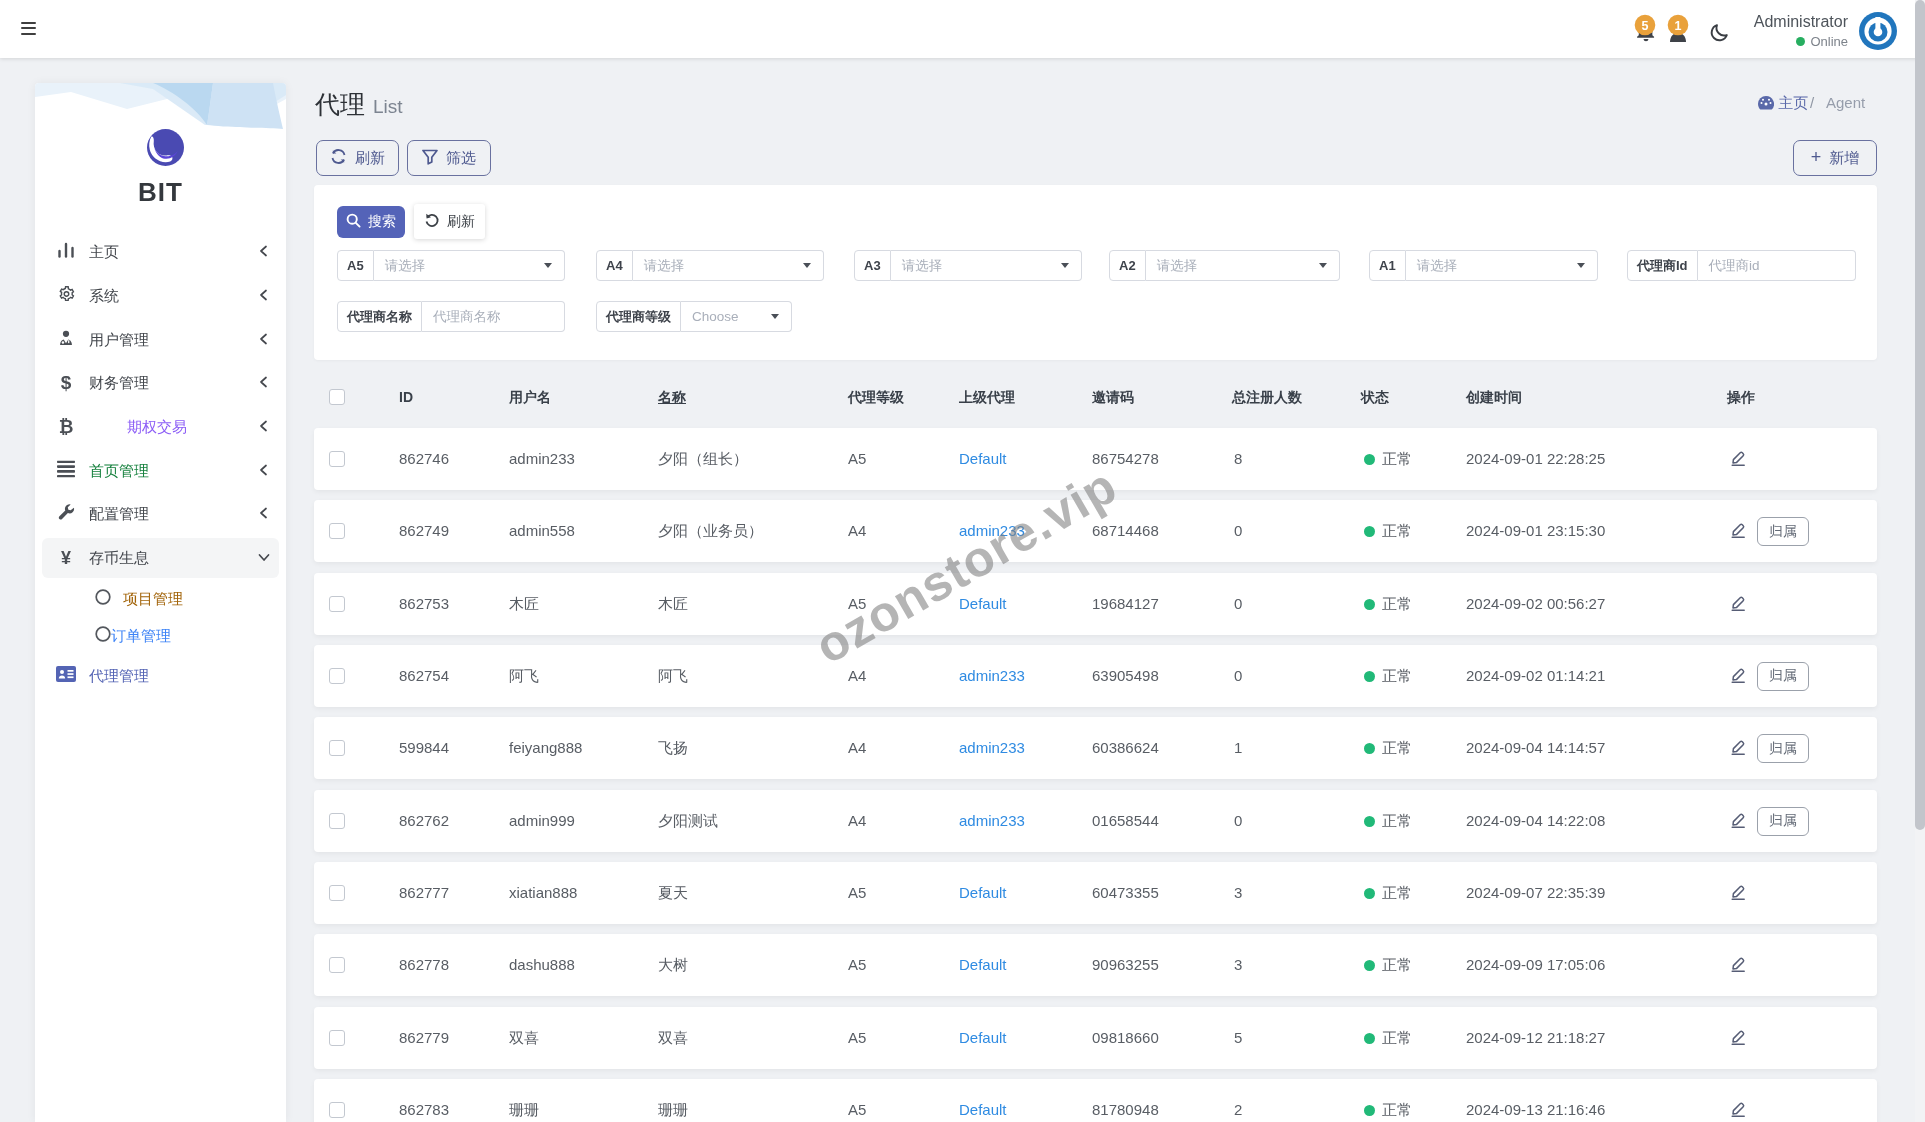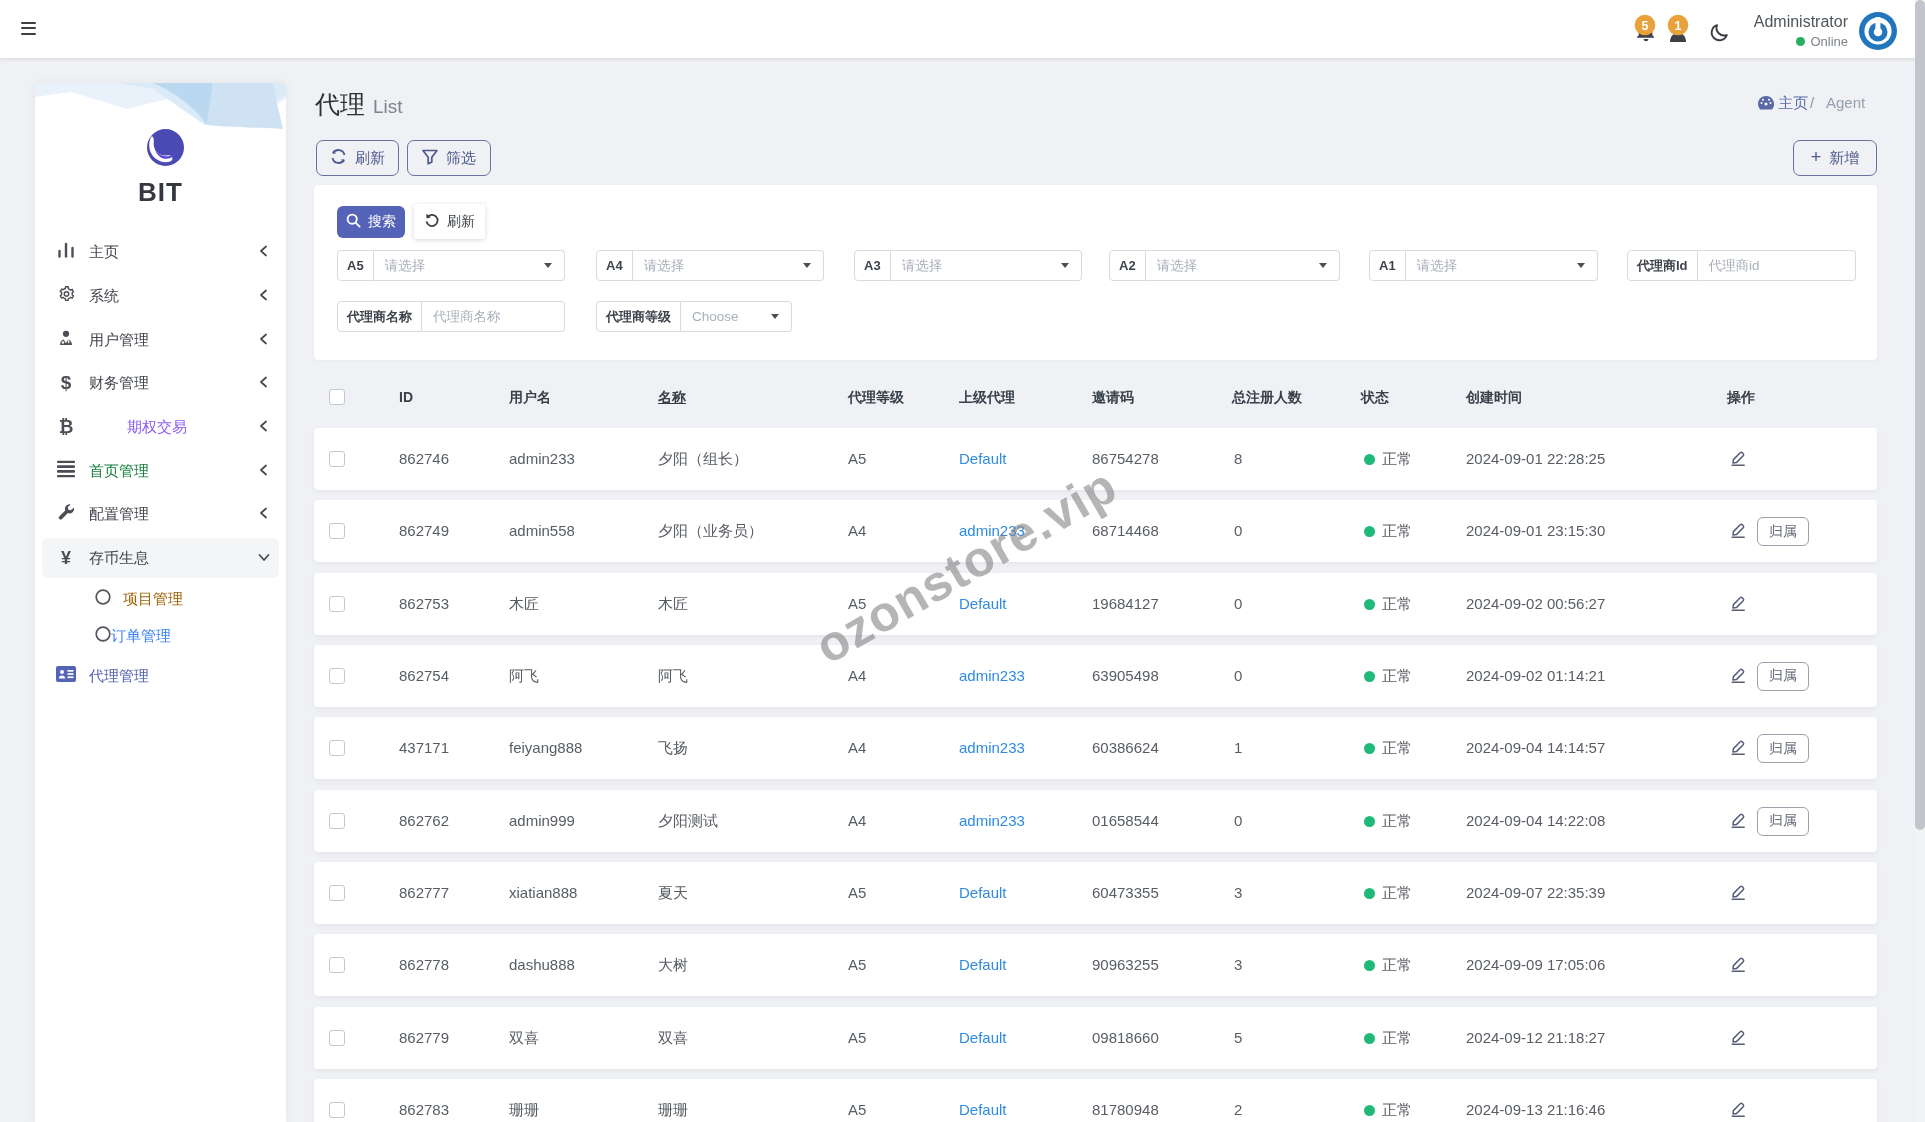--- a/index.html
+++ b/index.html
@@ -365,21 +365,21 @@
       <div class="editico"><svg width="15" height="16" viewBox="0 0 15 16">
           <g fill="none" stroke="#565d75" stroke-width="1.5" stroke-linejoin="round" stroke-linecap="round">
             <path d="M2.4 9.6 L9.2 2.8 a1.5 1.5 0 0 1 2.1 0 l0.9 0.9 a1.5 1.5 0 0 1 0 2.1 L5.4 12.6 L2 13 Z"></path>
             <line x1="1.2" y1="15.2" x2="13.2" y2="15.2"></line>
           </g>
         </svg></div>
       <div class="gsbtn">归属</div>
     </div>
     <div class="trow" style="top: 717.32px;">
       <div class="cbx"></div>
-      <div class="cell" style="left:85px">437171</div>
+      <div class="cell" style="left:85px">599844</div>
       <div class="cell" style="left:195px">feiyang888</div>
       <div class="cell" style="left:344px">飞扬</div>
       <div class="cell" style="left:534px">A4</div>
       <div class="cell lnk" style="left:645px">admin233</div>
       <div class="cell" style="left:778px">60386624</div>
       <div class="cell" style="left:920px">1</div>
       <div class="cell" style="left:1050px"><span class="dot"></span>正常</div>
       <div class="cell" style="left:1152px">2024-09-04 14:14:57</div>
       <div class="editico"><svg width="15" height="16" viewBox="0 0 15 16">
           <g fill="none" stroke="#565d75" stroke-width="1.5" stroke-linejoin="round" stroke-linecap="round">

